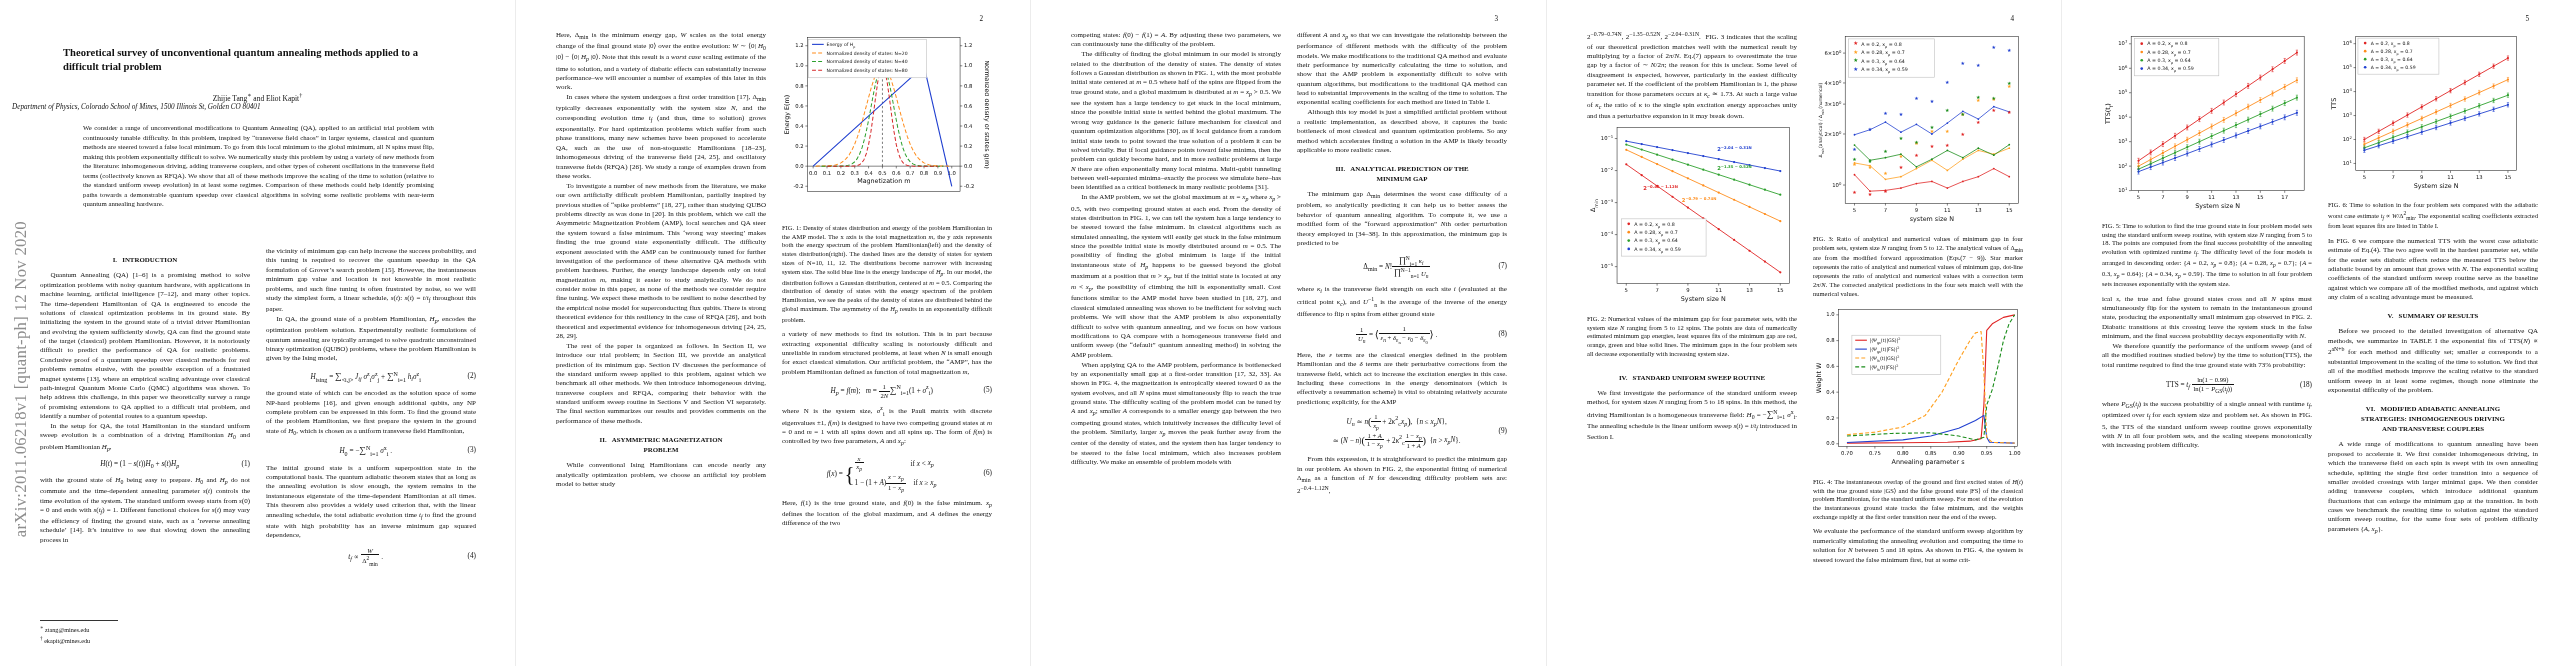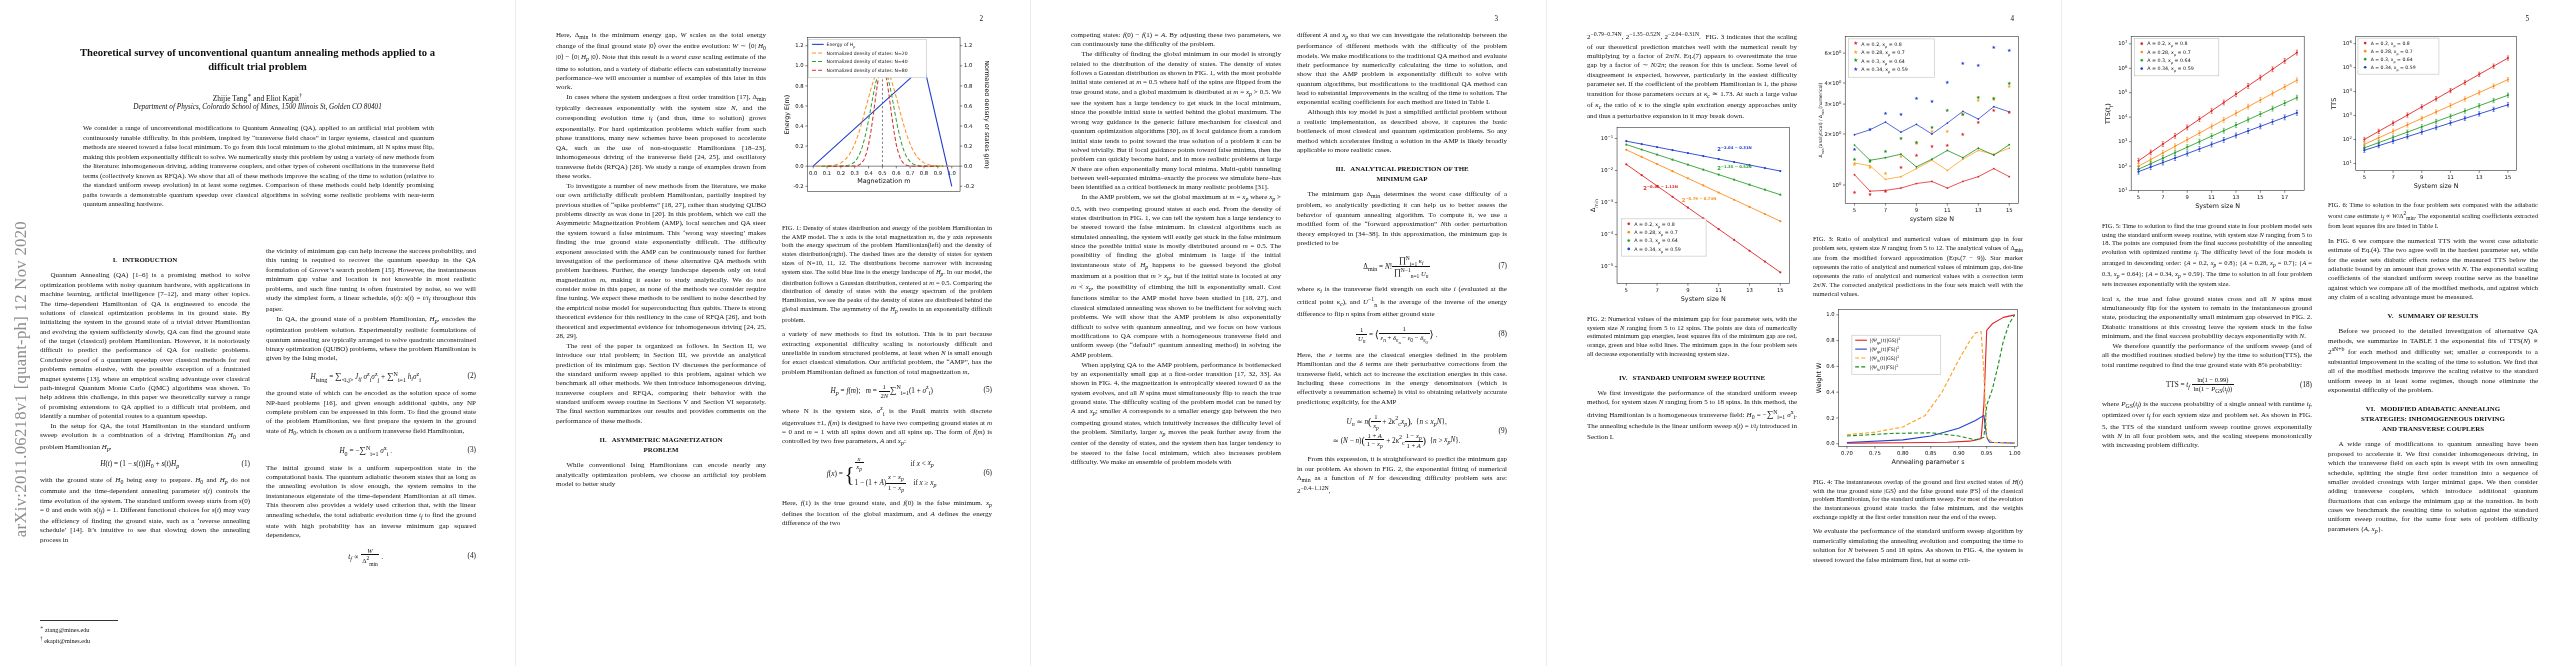--- a/index.html
+++ b/index.html
@@ -5,24 +5,24 @@
   html,body{margin:0;padding:0;background:#ffffff;}
   .canvas{position:relative;width:2576px;height:667px;background:#fff;color:#111;
           font-family:"Liberation Serif","DejaVu Serif",serif;overflow:hidden;}
   .page{position:absolute;top:0;width:515px;height:667px;background:#fff;overflow:hidden;}
   .page.bdr{border-left:0.6px solid #ececec;}
   #pg1{left:0}#pg2{left:515px}#pg3{left:1030px}#pg4{left:1546px}#pg5{left:2061px}
   .pagenum{position:absolute;top:14.5px;right:48px;font-size:7.2px;}
   .watermark{position:absolute;left:11px;top:221px;writing-mode:vertical-rl;transform:rotate(180deg);
              font-size:16.7px;color:#8e8e8e;letter-spacing:0.3px;white-space:nowrap;
              font-family:"Liberation Serif","DejaVu Serif",serif;}
-  .title{position:absolute;top:46px;left:63px;width:389px;text-align:center;font-size:10.6px;
+  .title{position:absolute;top:46px;left:63px;width:389px;font-size:10.6px;
          font-weight:bold;line-height:1.35;}
   .authors{position:absolute;top:91px;left:0;width:515px;text-align:center;font-size:7.5px;}
-  .affil{position:absolute;top:103px;left:0;width:515px;text-align:center;font-size:7.2px;font-style:italic;}
+  .affil{position:absolute;top:103px;left:12px;width:515px;font-size:7.2px;font-style:italic;}
   .abstract{position:absolute;top:123px;left:83px;width:351px;font-size:6.8px;line-height:1.4;
             text-align:justify;}
   .col{position:absolute;width:210px;font-size:7px;line-height:1.34;text-align:justify;
        display:flex;flex-direction:column;overflow:hidden;}
   .colL{left:40px;} .colR{left:266px;}
   .top1{top:247px;height:399px;} .topN{top:31px;height:620px;}
   .para{margin:0 0 0.6px 0;text-indent:1.5em;}
   .para.ni{text-indent:0;}
   .sec-h{text-align:center;font-weight:bold;font-size:6.9px;margin:8.3px 5.6px 6.1px;line-height:1.45;}
   .eq{display:flex;align-items:center;margin:5.6px 0;font-size:7.2px;}
@@ -806,21 +806,21 @@
               <circle cx="71" cy="36" r="2.4" fill="#ff8c1a"></circle>
               <text x="81" y="39" text-anchor="start" font-size="8.6" fill="#111" font-family="DejaVu Sans, sans-serif"><tspan>A = 0.28, x</tspan><tspan baseline-shift="sub" font-size="72%">p</tspan><tspan> = 0.7</tspan></text>
               <circle cx="71" cy="51" r="2.4" fill="#2ca02c"></circle>
               <text x="81" y="54" text-anchor="start" font-size="8.6" fill="#111" font-family="DejaVu Sans, sans-serif"><tspan>A = 0.3, x</tspan><tspan baseline-shift="sub" font-size="72%">p</tspan><tspan> = 0.64</tspan></text>
               <circle cx="71" cy="66" r="2.4" fill="#2140d0"></circle>
               <text x="81" y="69" text-anchor="start" font-size="8.6" fill="#111" font-family="DejaVu Sans, sans-serif"><tspan>A = 0.34, x</tspan><tspan baseline-shift="sub" font-size="72%">p</tspan><tspan> = 0.59</tspan></text>
             </svg></div>
           <div class="fig-cap">FIG. 5: Time to solution to find the true ground state in four problem model sets using the standard uniform sweep routine, with system size <i>N</i> ranging from 5 to 18. The points are computed from the final success probability of the annealing evolution with optimized runtime <i>t<sub>f</sub></i>. The difficulty level of the four models is arranged in descending order: {<i>A</i> = 0.2, <i>x<sub>p</sub></i> = 0.8}; {<i>A</i> = 0.28, <i>x<sub>p</sub></i> = 0.7}; {<i>A</i> = 0.3, <i>x<sub>p</sub></i> = 0.64}; {<i>A</i> = 0.34, <i>x<sub>p</sub></i> = 0.59}. The time to solution in all four problem sets increases exponentially with the system size.</div>
         </div>
         <p class="para ni">ical <i>s</i>, the true and false ground states cross and all <i>N</i> spins must simultaneously flip for the system to remain in the instantaneous ground state, producing the exponentially small minimum gap observed in FIG. 2. Diabatic transitions at this crossing leave the system stuck in the false minimum, and the final success probability decays exponentially with <i>N</i>.</p>
-        <p class="para">We therefore quantify the performance of the uniform sweep (and of all the modified routines studied below) by the time to solution(TTS), the total runtime required to find the true ground state with 8% probability:</p>
+        <p class="para">We therefore quantify the performance of the uniform sweep (and of all the modified routines studied below) by the time to solution(TTS), the total runtime required to find the true ground state with 73% probability:</p>
         <div class="eq">
           <span class="eq-b">TTS = <i>t<sub>f</sub></i> <span class="fr">
               <span>ln(1 − 0.99)</span>
               <span>ln(1 − <i>P</i><sub>GS</sub>(<i>t<sub>f</sub></i>))</span>
             </span></span>
           <span class="eq-n">(18)</span>
         </div>
         <p class="para ni">where <i>P</i><sub>GS</sub>(<i>t<sub>f</sub></i>) is the success probability of a single anneal with runtime <i>t<sub>f</sub></i>, optimized over <i>t<sub>f</sub></i> for each system size and problem set. As shown in FIG. 5, the TTS of the standard uniform sweep routine grows exponentially with <i>N</i> in all four problem sets, and the scaling steepens monotonically with increasing problem difficulty.</p>
       </div>
     <div class="col colR topN">

